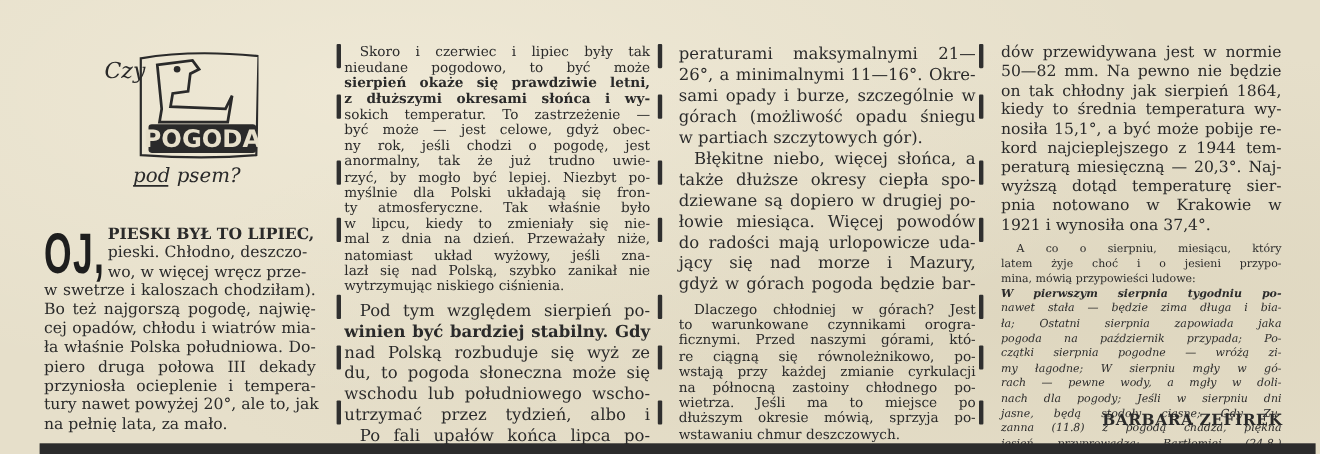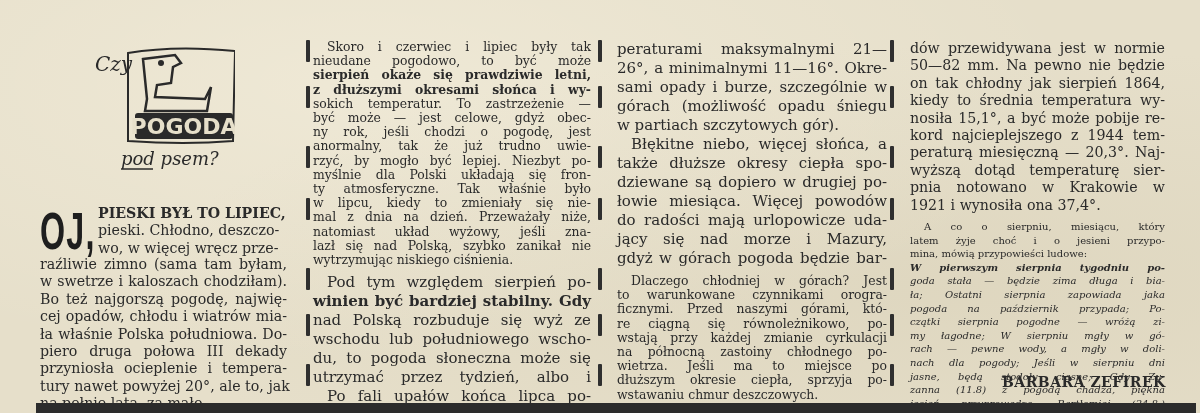--- a/index.html
+++ b/index.html
@@ -70,21 +70,20 @@
     </svg>
   </div>
 
   <div class="dropcap">OJ,</div>
   <div class="col1-head">
     <span class="col ln b" style="position:static">PIESKI BYŁ TO LIPIEC,</span>
     <span style="display:block;white-space:nowrap">pieski. Chłodno, deszczo-</span>
     <span style="display:block;white-space:nowrap">wo, w więcej wręcz prze-</span>
   </div>
   <div class="col col1" style="top:256px">
-    <span class="ln">raźliwie zimno (sama tam byłam,</span>
     <span class="ln">w swetrze i kaloszach chodziłam).</span>
     <span class="ln">Bo też najgorszą pogodę, najwię-</span>
     <span class="ln">cej opadów, chłodu i wiatrów mia-</span>
     <span class="ln">ła właśnie Polska południowa. Do-</span>
     <span class="ln">piero druga połowa III dekady</span>
     <span class="ln">przyniosła ocieplenie i tempera-</span>
     <span class="ln">tury nawet powyżej 20°, ale to, jak</span>
     <span class="ln last">na pełnię lata, za mało.</span>
   </div>
 
@@ -126,22 +125,22 @@
     <span class="ln small">ty atmosferyczne. Tak właśnie było</span>
     <span class="ln small">w lipcu, kiedy to zmieniały się nie-</span>
     <span class="ln small">mal z dnia na dzień. Przeważały niże,</span>
     <span class="ln small">natomiast układ wyżowy, jeśli zna-</span>
     <span class="ln small">lazł się nad Polską, szybko zanikał nie</span>
     <span class="ln small last">wytrzymując niskiego ciśnienia.</span>
     <span class="gap"></span>
     <span class="ln big" style="padding-left:14px">Pod tym względem sierpień po-</span>
     <span class="ln big b">winien być bardziej stabilny. Gdy</span>
     <span class="ln big">nad Polską rozbuduje się wyż ze</span>
+    <span class="ln big">du, to pogoda słoneczna może się</span>
     <span class="ln big">wschodu lub południowego wscho-</span>
-    <span class="ln big">du, to pogoda słoneczna może się</span>
     <span class="ln big">utrzymać przez tydzień, albo i</span>
     <span class="ln big" style="padding-left:14px">Po fali upałów końca lipca po-</span>
 
   </div>
 
   <div class="col col3">
     <span class="ln big">peraturami maksymalnymi 21—</span>
     <span class="ln big">26°, a minimalnymi 11—16°. Okre-</span>
     <span class="ln big">sami opady i burze, szczególnie w</span>
     <span class="ln big">górach (możliwość opadu śniegu</span>
@@ -154,42 +153,42 @@
     <span class="ln big">jący się nad morze i Mazury,</span>
     <span class="ln big">gdyż w górach pogoda będzie bar-</span>
     <span class="gap"></span>
     <span class="ln small" style="padding-left:14px">Dlaczego chłodniej w górach? Jest</span>
     <span class="ln small">to warunkowane czynnikami orogra-</span>
     <span class="ln small">ficznymi. Przed naszymi górami, któ-</span>
     <span class="ln small">re ciągną się równoleżnikowo, po-</span>
     <span class="ln small">wstają przy każdej zmianie cyrkulacji</span>
     <span class="ln small">na północną zastoiny chłodnego po-</span>
     <span class="ln small">wietrza. Jeśli ma to miejsce po</span>
-    <span class="ln small">dłuższym okresie ciepła, sprzyja po-</span>
+    <span class="ln small">dłuższym okresie mówią, sprzyja po-</span>
     <span class="ln small last">wstawaniu chmur deszczowych.</span>
 
   </div>
 
   <div class="col col4">
     <span class="ln">dów przewidywana jest w normie</span>
     <span class="ln">50—82 mm. Na pewno nie będzie</span>
     <span class="ln">on tak chłodny jak sierpień 1864,</span>
     <span class="ln">kiedy to średnia temperatura wy-</span>
     <span class="ln">nosiła 15,1°, a być może pobije re-</span>
     <span class="ln">kord najcieplejszego z 1944 tem-</span>
     <span class="ln">peraturą miesięczną — 20,3°. Naj-</span>
     <span class="ln">wyższą dotąd temperaturę sier-</span>
     <span class="ln">pnia notowano w Krakowie w</span>
     <span class="ln last">1921 i wynosiła ona 37,4°.</span>
     <span class="gap"></span>
     <span class="ln small" style="padding-left:14px">A co o sierpniu, miesiącu, który</span>
     <span class="ln small">latem żyje choć i o jesieni przypo-</span>
     <span class="ln small last">mina, mówią przypowieści ludowe:</span>
     <span class="ln small i b">W pierwszym sierpnia tygodniu po-</span>
-    <span class="ln small i">goda stała — będzie zima długa i bia-</span>
+    <span class="ln small i">nawet stała — będzie zima długa i bia-</span>
     <span class="ln small i">ła; Ostatni sierpnia zapowiada jaka</span>
     <span class="ln small i">pogoda na październik przypada; Po-</span>
     <span class="ln small i">czątki sierpnia pogodne — wróżą zi-</span>
     <span class="ln small i">my łagodne; W sierpniu mgły w gó-</span>
     <span class="ln small i">rach — pewne wody, a mgły w doli-</span>
     <span class="ln small i">nach dla pogody; Jeśli w sierpniu dni</span>
     <span class="ln small i">jasne, będą stodoły ciasne; Gdy Zu-</span>
     <span class="ln small i">zanna (11.8) z pogodą chadza, piękna</span>
     <span class="ln small i">jesień przyprowadza; Bartłomiej (24.8.)</span>
     <span class="ln small i last">zwiastuje — jaka jesień następuje.</span>

